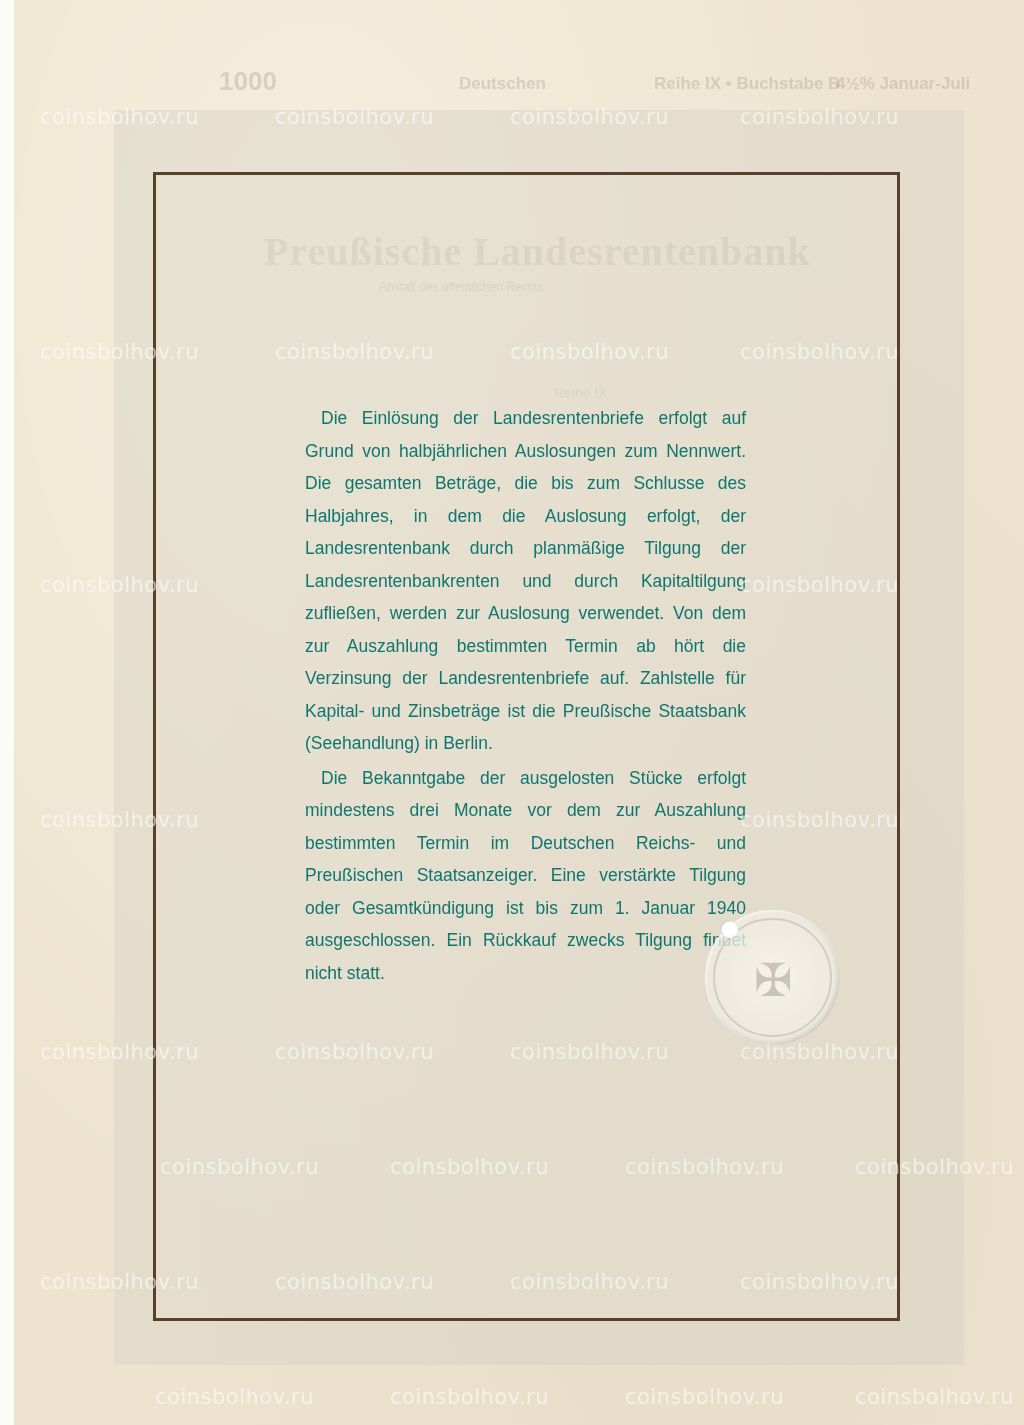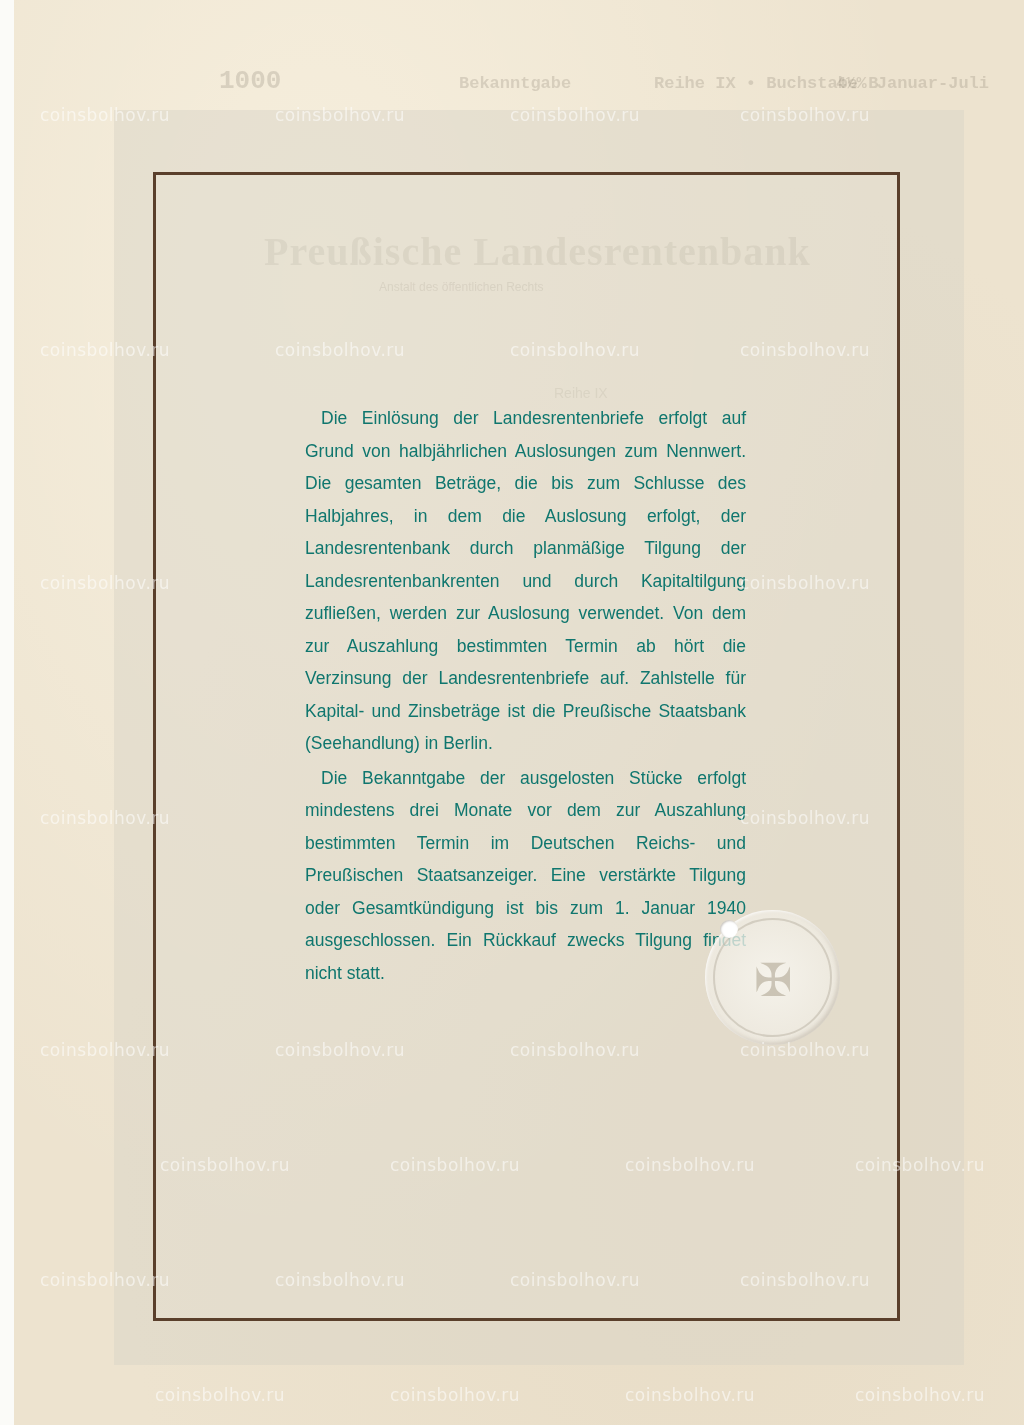--- a/index.html
+++ b/index.html
@@ -13,42 +13,42 @@
       background: #ede3cf;
       background-image:
         radial-gradient(ellipse at 30% 20%, rgba(255,250,235,0.5), rgba(0,0,0,0) 60%),
         radial-gradient(ellipse at 70% 80%, rgba(225,212,188,0.45), rgba(0,0,0,0) 60%);
     }
     .inner-panel {
       position: absolute; left: 100px; top: 110px; width: 850px; height: 1255px;
       background: rgba(215,210,198,0.45);
     }
     .bleed { position: absolute; color: rgba(120,110,95,0.22); white-space: nowrap; }
-    .bleed-header { top: 74px; font-family: Liberation Mono, monospace; font-weight: bold; font-size: 17px; }
+    .bleed-header { top: 74px; font-family: Liberation Sans, sans-serif; font-weight: bold; font-size: 17px; }
     .bleed-header.h1 { left: 822px; }
     .bleed-header.h2 { left: 640px; text-align: right; }
     .bleed-header.h3 { left: 445px; }
     .bleed-amount { font-size: 26px; }
     .bleed-title { left: 250px; top: 228px; font-size: 40px; font-weight: bold; font-family: "Liberation Serif", serif; color: rgba(120,110,95,0.16); letter-spacing: 1px; }
     .bleed-sub { left: 365px; top: 280px; font-size: 12px; color: rgba(120,110,95,0.2); }
     .bleed-serie { left: 540px; top: 385px; font-size: 14px; color: rgba(120,110,95,0.16); }
     .frame {
       position: absolute; left: 153px; top: 172px; width: 741px; height: 1143px;
       border: 3px solid #5a3f2b;
       background: rgba(232,226,212,0.35);
     }
     .text-block {
       position: absolute; left: 305px; top: 402px; width: 441px;
       font-family: "Liberation Sans", "DejaVu Sans", sans-serif;
       font-size: 17.5px; line-height: 32.5px; color: #0f766e;
       text-align: justify;
     }
     .text-block p { margin: 0 0 2px 0; text-indent: 16px; }
     .watermark {
-      position: absolute; color: rgba(255,255,255,0.55); font-size: 17px;
+      position: absolute; color: rgba(255,255,255,0.55); font-size: 21px;
       font-family: "DejaVu Sans", sans-serif; white-space: nowrap; letter-spacing: 0.5px;
     }
     .seal {
       position: absolute; left: 705px; top: 910px; width: 135px; height: 135px; border-radius: 50%;
       background: radial-gradient(circle, rgba(248,246,240,0.85), rgba(236,232,222,0.7));
       box-shadow: inset 1px 1px 3px rgba(255,255,255,0.9), inset -2px -2px 4px rgba(170,160,145,0.45);
     }
     .seal-ring {
       position: absolute; left: 8px; top: 8px; width: 115px; height: 115px; border-radius: 50%;
       border: 2px solid rgba(190,182,168,0.55);
@@ -63,21 +63,21 @@
     }
   </style>
 </head>
 <body>
 
 <div class="paper">
   <div class="inner-panel"></div>
 
   <div class="bleed bleed-header h1">4½% Januar-Juli</div>
   <div class="bleed bleed-header h2">Reihe IX • Buchstabe B</div>
-  <div class="bleed bleed-header h3">Bekanntgabe</div>
+  <div class="bleed bleed-header h3">Deutschen</div>
   <div class="bleed bleed-header bleed-amount" style="top:66px; left:205px;">1000</div>
   <div class="bleed bleed-title">Preußische Landesrentenbank</div>
   <div class="bleed bleed-sub">Anstalt des öffentlichen Rechts</div>
   <div class="bleed bleed-serie">Reihe IX</div>
 </div>
 
 <div class="frame"></div>
 
 <div class="text-block">
   <p>Die Einlösung der Landesrentenbriefe erfolgt auf Grund von halbjährlichen Auslosungen zum Nennwert. Die gesamten Beträge, die bis zum Schlusse des Halbjahres, in dem die Auslosung erfolgt, der Landesrentenbank durch planmäßige Tilgung der Landesrentenbankrenten und durch Kapitaltilgung zufließen, werden zur Auslosung verwendet. Von dem zur Auszahlung bestimmten Termin ab hört die Verzinsung der Landesrentenbriefe auf. Zahlstelle für Kapital- und Zinsbeträge ist die Preußische Staatsbank (Seehandlung) in Berlin.</p>

